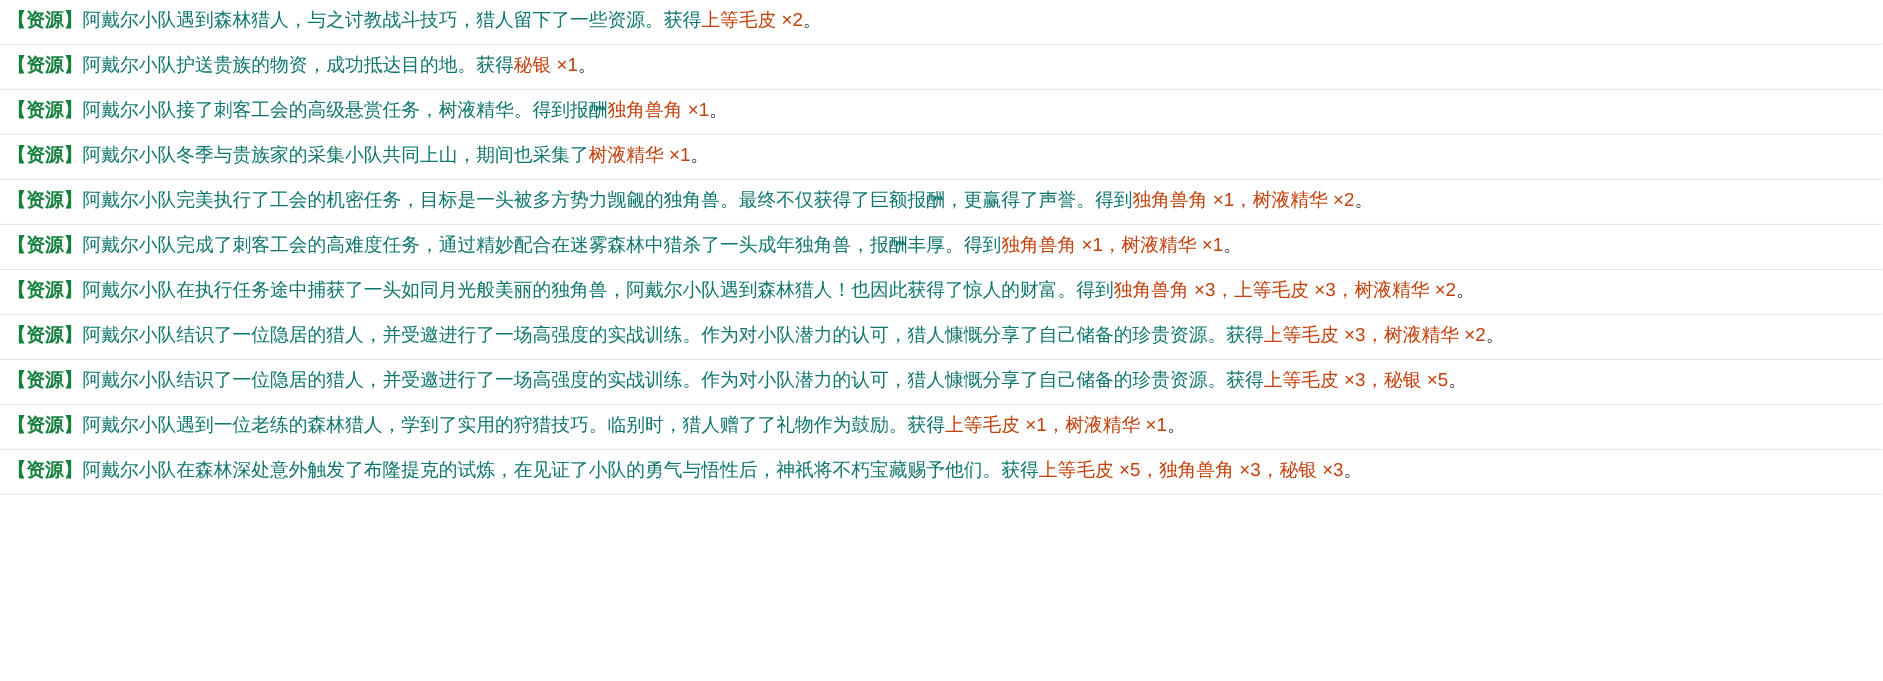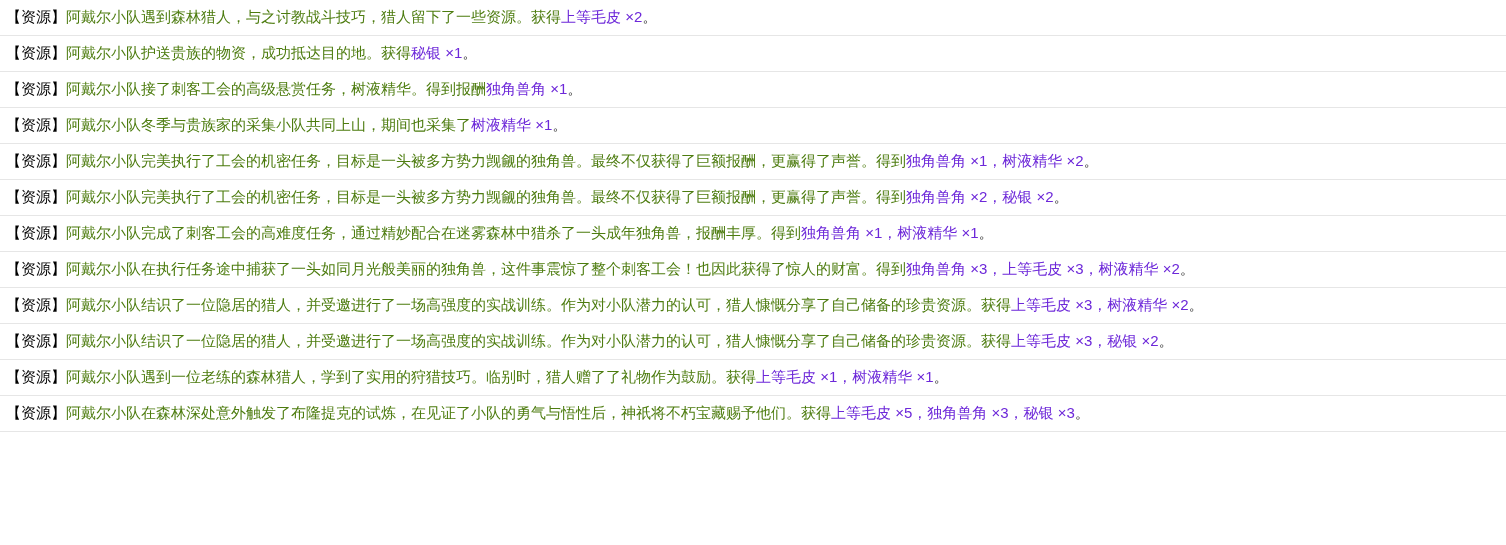--- a/index.html
+++ b/index.html
@@ -19,42 +19,41 @@
   .log-row {
     border-bottom: 1px solid #e6e6e6;
     padding: 5px 6px 6px 6px;
     line-height: 1.6;
     box-sizing: border-box;
   }
   .log-row:first-child {
     border-top: none;
   }
   .tag {
-    color: #000000;
-    font-weight: normal;
+    color: #15803d;
+    font-weight: bold;
   }
   .body-text {
-    color: #4d7c0f;
+    color: #0f766e;
   }
   .reward {
-    color: #6d28d9;
+    color: #c2410c;
   }
   .period {
     color: #2b2b2b;
   }
 </style>
 </head>
 <body>
 
 <div id="log">
     <div class="log-row"><span class="tag">【资源】</span><span class="body-text">阿戴尔小队遇到森林猎人，与之讨教战斗技巧，猎人留下了一些资源。获得</span><span class="reward">上等毛皮 ×2</span><span class="period">。</span></div>
     <div class="log-row"><span class="tag">【资源】</span><span class="body-text">阿戴尔小队护送贵族的物资，成功抵达目的地。获得</span><span class="reward">秘银 ×1</span><span class="period">。</span></div>
     <div class="log-row"><span class="tag">【资源】</span><span class="body-text">阿戴尔小队接了刺客工会的高级悬赏任务，树液精华。得到报酬</span><span class="reward">独角兽角 ×1</span><span class="period">。</span></div>
     <div class="log-row"><span class="tag">【资源】</span><span class="body-text">阿戴尔小队冬季与贵族家的采集小队共同上山，期间也采集了</span><span class="reward">树液精华 ×1</span><span class="period">。</span></div>
     <div class="log-row"><span class="tag">【资源】</span><span class="body-text">阿戴尔小队完美执行了工会的机密任务，目标是一头被多方势力觊觎的独角兽。最终不仅获得了巨额报酬，更赢得了声誉。得到</span><span class="reward">独角兽角 ×1，树液精华 ×2</span><span class="period">。</span></div>
-    <div class="log-row"><span class="tag">【资源】</span><span class="body-text">阿戴尔小队完美执行了工会的机密任务，目标是一头被多方势力觊觎的独角兽。最终不仅获得了巨额报酬，更赢得了声誉。得到</span><span class="reward">独角兽角 ×2，秘银 ×2</span><span class="period">。</span></div>
     <div class="log-row"><span class="tag">【资源】</span><span class="body-text">阿戴尔小队完成了刺客工会的高难度任务，通过精妙配合在迷雾森林中猎杀了一头成年独角兽，报酬丰厚。得到</span><span class="reward">独角兽角 ×1，树液精华 ×1</span><span class="period">。</span></div>
-    <div class="log-row"><span class="tag">【资源】</span><span class="body-text">阿戴尔小队在执行任务途中捕获了一头如同月光般美丽的独角兽，这件事震惊了整个刺客工会！也因此获得了惊人的财富。得到</span><span class="reward">独角兽角 ×3，上等毛皮 ×3，树液精华 ×2</span><span class="period">。</span></div>
+    <div class="log-row"><span class="tag">【资源】</span><span class="body-text">阿戴尔小队在执行任务途中捕获了一头如同月光般美丽的独角兽，阿戴尔小队遇到森林猎人！也因此获得了惊人的财富。得到</span><span class="reward">独角兽角 ×3，上等毛皮 ×3，树液精华 ×2</span><span class="period">。</span></div>
     <div class="log-row"><span class="tag">【资源】</span><span class="body-text">阿戴尔小队结识了一位隐居的猎人，并受邀进行了一场高强度的实战训练。作为对小队潜力的认可，猎人慷慨分享了自己储备的珍贵资源。获得</span><span class="reward">上等毛皮 ×3，树液精华 ×2</span><span class="period">。</span></div>
-    <div class="log-row"><span class="tag">【资源】</span><span class="body-text">阿戴尔小队结识了一位隐居的猎人，并受邀进行了一场高强度的实战训练。作为对小队潜力的认可，猎人慷慨分享了自己储备的珍贵资源。获得</span><span class="reward">上等毛皮 ×3，秘银 ×2</span><span class="period">。</span></div>
+    <div class="log-row"><span class="tag">【资源】</span><span class="body-text">阿戴尔小队结识了一位隐居的猎人，并受邀进行了一场高强度的实战训练。作为对小队潜力的认可，猎人慷慨分享了自己储备的珍贵资源。获得</span><span class="reward">上等毛皮 ×3，秘银 ×5</span><span class="period">。</span></div>
     <div class="log-row"><span class="tag">【资源】</span><span class="body-text">阿戴尔小队遇到一位老练的森林猎人，学到了实用的狩猎技巧。临别时，猎人赠了了礼物作为鼓励。获得</span><span class="reward">上等毛皮 ×1，树液精华 ×1</span><span class="period">。</span></div>
     <div class="log-row"><span class="tag">【资源】</span><span class="body-text">阿戴尔小队在森林深处意外触发了布隆提克的试炼，在见证了小队的勇气与悟性后，神祇将不朽宝藏赐予他们。获得</span><span class="reward">上等毛皮 ×5，独角兽角 ×3，秘银 ×3</span><span class="period">。</span></div>
   </div>
 
 </body></html>

